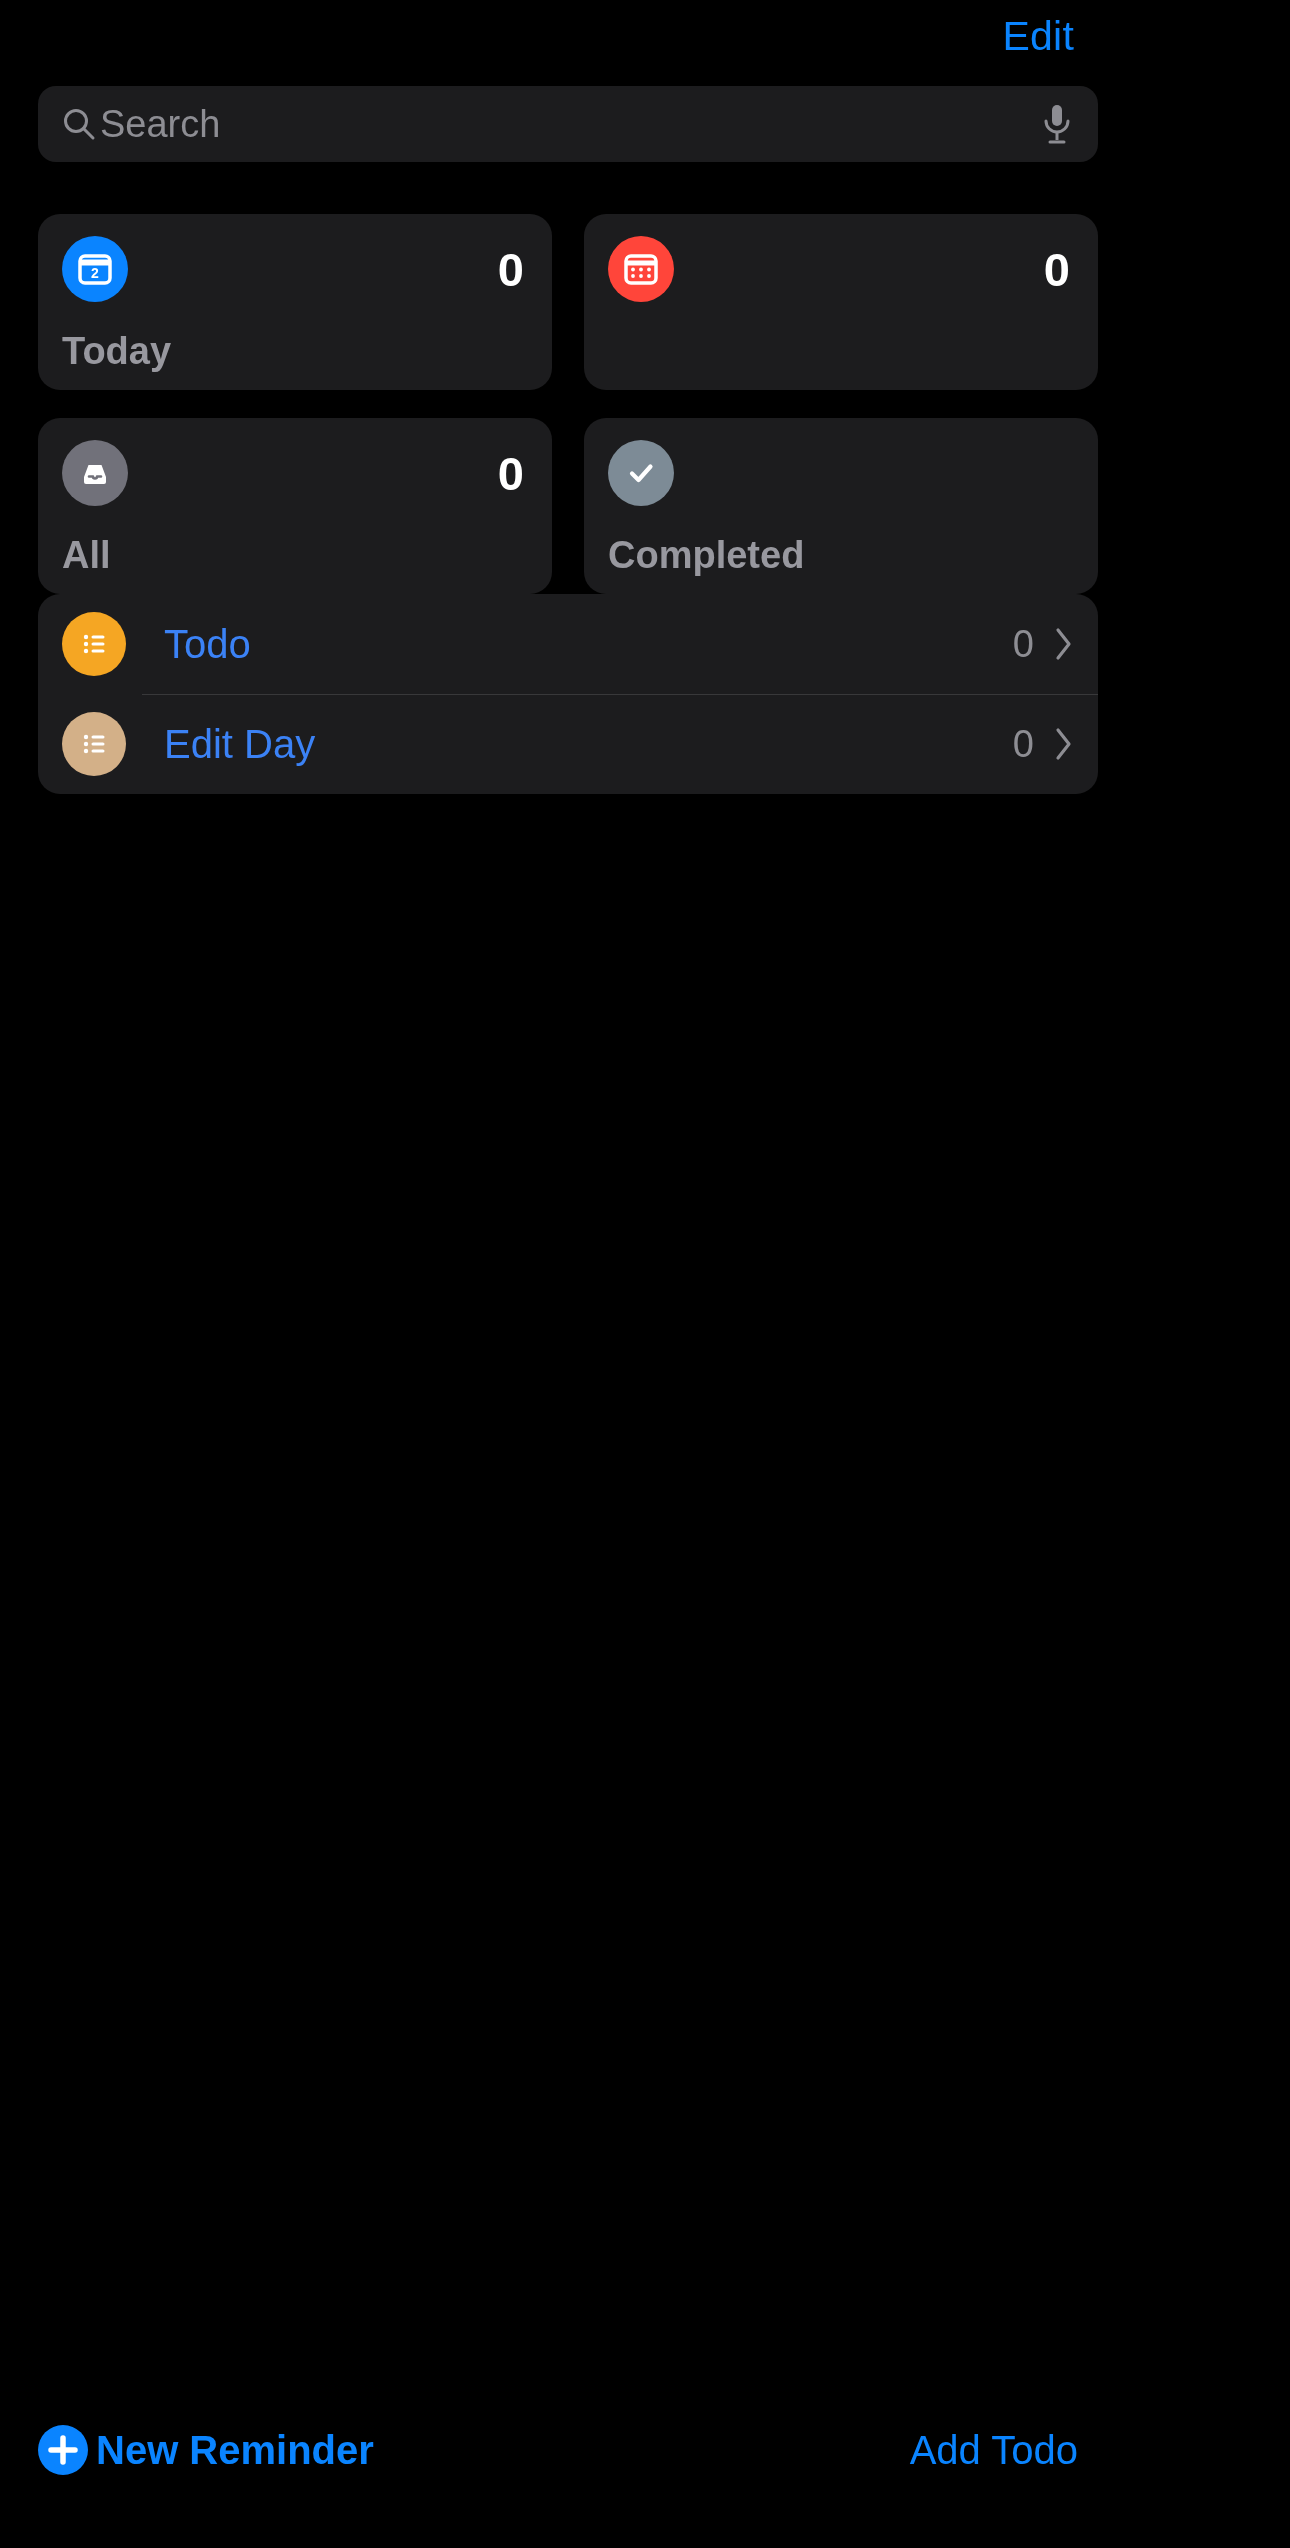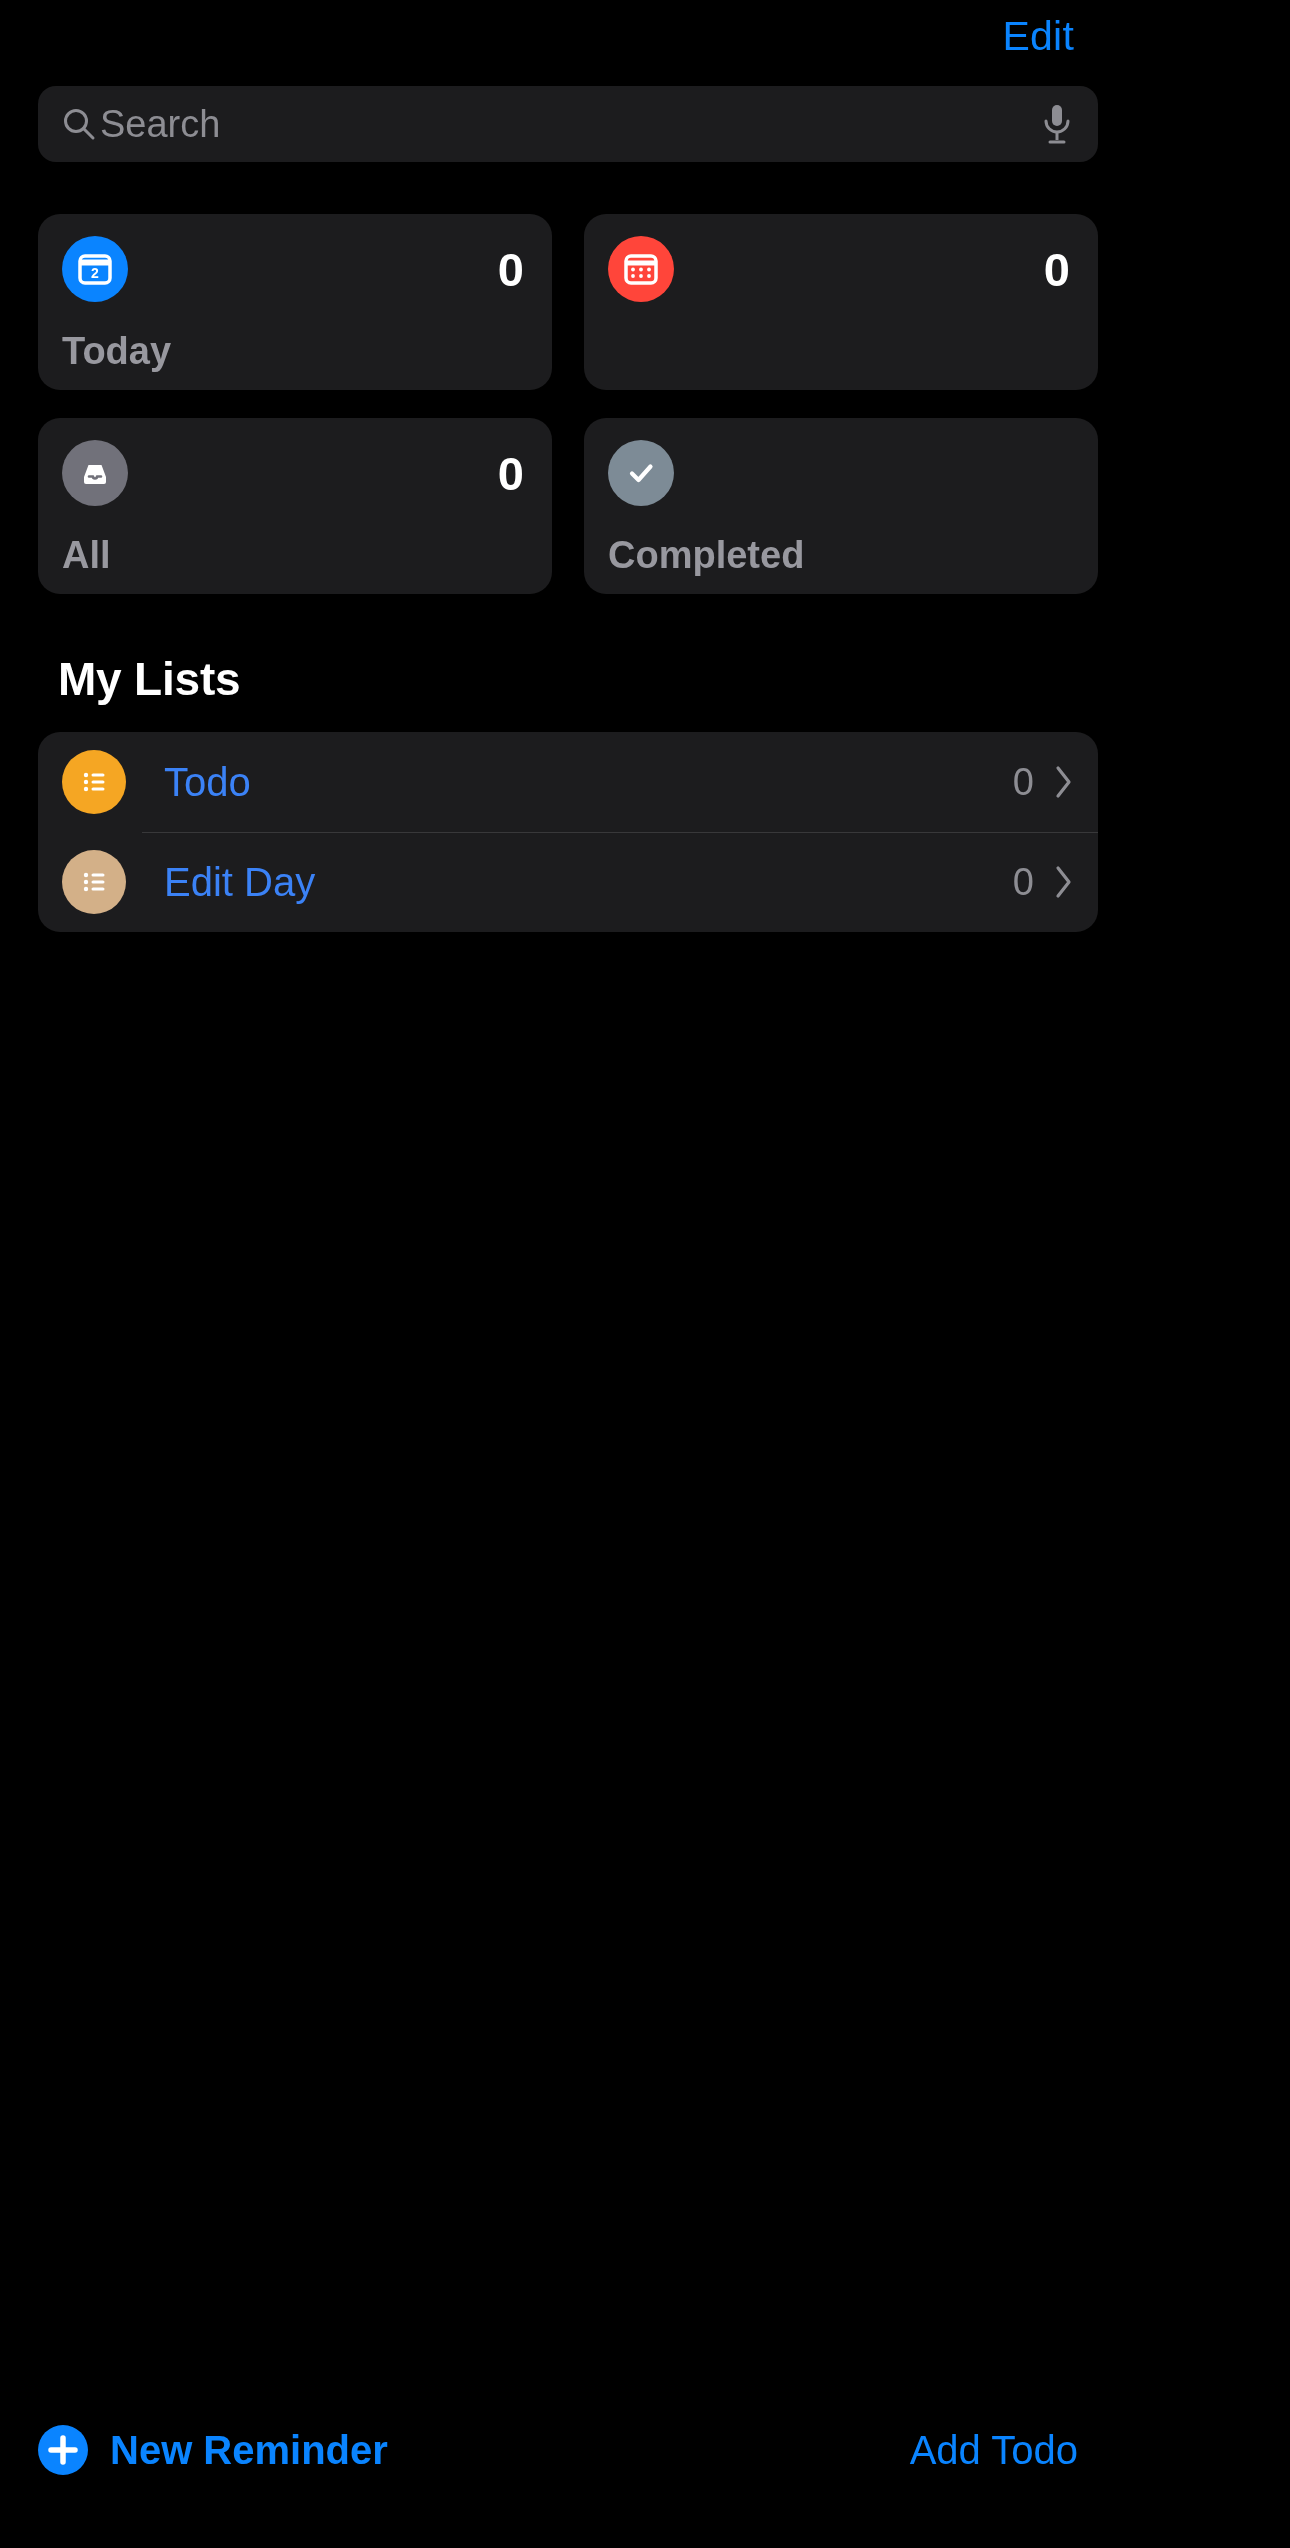--- a/index.html
+++ b/index.html
@@ -162,21 +162,21 @@
   .toolbar {
     height: 150px;
     display: flex;
     align-items: center;
     justify-content: space-between;
     padding: 0 58px 46px 38px;
   }
   .new-reminder {
     display: flex;
     align-items: center;
-    gap: 22px;
+    gap: 8px;
     background: none;
     border: none;
     cursor: pointer;
     padding: 0;
   }
   .plus-icon { width: 50px; height: 50px; flex: 0 0 50px; display: block; }
   .new-reminder-label {
     color: #0a84ff;
     font-size: 40px;
     font-weight: bold;
@@ -276,21 +276,20 @@
             <path d="M11 20.5 L17.5 27 L29.5 13.5" fill="none" stroke="#fff" stroke-width="4.2" stroke-linecap="round" stroke-linejoin="round"></path>
           </svg>
         </span>
         <span class="card-count"></span>
       </div>
       <div class="card-label">Completed</div>
     </div>
 
   </div>
 
-  <div class="section-title">My Lists</div>
 
   <div class="list-group">
 
     <div class="list-row">
       <span class="list-icon" style="background:#f5a623">
         <svg viewBox="0 0 40 40" width="40" height="40">
           <g fill="#fff">
             <circle cx="12" cy="13" r="2.2"></circle>
               <circle cx="12" cy="20" r="2.2"></circle>
               <circle cx="12" cy="27" r="2.2"></circle>

